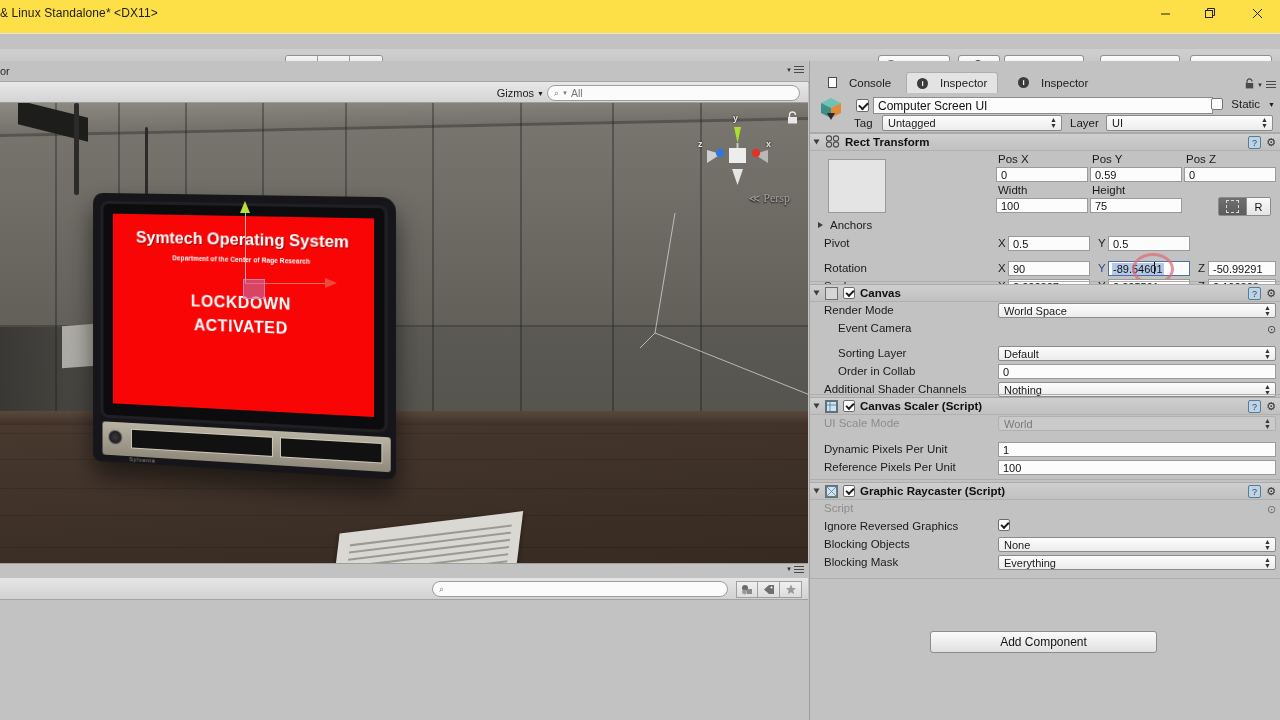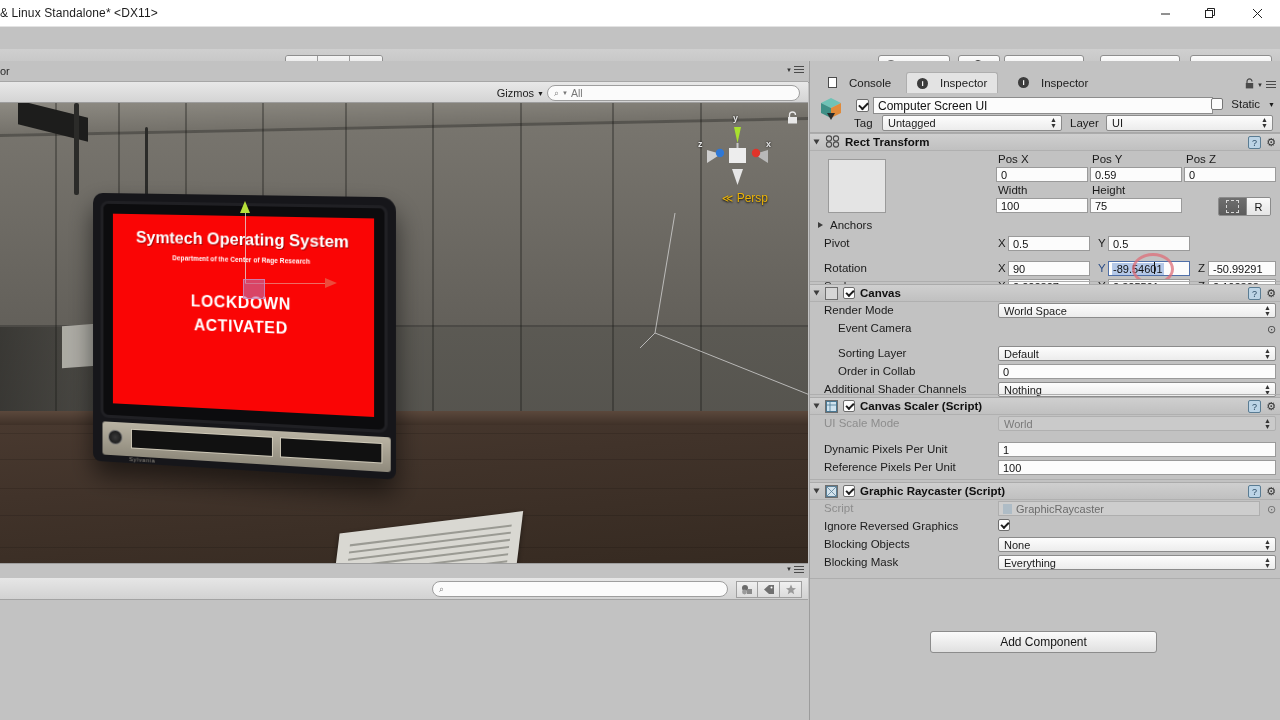--- a/index.html
+++ b/index.html
@@ -7,22 +7,22 @@
     width: 1280px; height: 720px;
     font-family: "Liberation Sans", sans-serif;
     font-size: 11px;
     overflow: hidden;
     background: #c2c2c2;
   }
   #app { position: relative; width: 1280px; height: 720px; }
 
   
   .titlebar {
-    position: absolute; left: 0; top: 0; width: 1280px; height: 27px;
-    background: #ffffff; border-bottom: 1px solid #e3e3e3;
+    position: absolute; left: 0; top: 0; width: 1280px; height: 34px;
+    background: #fde047; border-bottom: 1px solid #e3e3e3;
   }
   .titlebar .title {
     position: absolute; left: 0; top: 6px;
     font-size: 12px; color: #1c1c1c;
     font-family: "Liberation Sans", sans-serif;
     letter-spacing: .1px;
   }
   .winbtns { position: absolute; right: 0; top: 0; height: 27px; display: flex; }
   .winbtn {
     width: 46px; height: 27px; display: flex; align-items: center; justify-content: center;
@@ -262,22 +262,23 @@
   }
   .cam-frustum svg { display: block; }
 
   
   .axisgizmo { position: absolute; right: 28px; top: 6px; width: 92px; height: 104px; }
   .ax-lbl {
     position: absolute; font-size: 9px; color: #e6e6e6; font-weight: bold;
     text-shadow: 0 0 2px #000;
   }
   .persp-lbl {
-    position: absolute; right: 40px; top: 88px; font-size: 12px; color: #eab308;
+    position: absolute; right: 18px; top: 88px; font-size: 12px; color: #a3a3a3;
     text-shadow: 0 1px 2px #000;
+    font-family: Liberation Serif, serif;
   }
   .lock-ico { position: absolute; right: 10px; top: 8px; }
 
   
   .projpanel {
     position: absolute; left: 0; top: 563px; width: 808px; height: 157px;
     background: #c2c2c2; border-top: 1px solid #9e9e9e;
   }
   .proj-tabrow {
     position: absolute; left: 0; top: 0; width: 808px; height: 14px;
@@ -985,24 +986,20 @@
         <span class="comp-title">Graphic Raycaster (Script)</span>
         <span class="comp-right">
           <span class="help-ico">?</span>
           <span class="gear-ico">⚙</span>
         </span>
       </div>
 
       <div style="position:relative; height:76px;">
         <div class="row" style="position:absolute; top:0; width:100%;">
           <span class="rl dimtxt">Script</span>
-          <div class="fld dim" style="position:absolute; left:188px; top:1px; width:262px; height:15px;">
-            <span style="width:9px;height:10px;background:#aebcc6;display:inline-block;margin-right:4px;"></span>
-            <span>GraphicRaycaster</span>
-          </div>
           <span style="position:absolute; left:457px; top:3px; font-size:11px; color:#6d6d6d;">⊙</span>
         </div>
         <div class="row" style="position:absolute; top:18px; width:100%;">
           <span class="rl">Ignore Reversed Graphics</span>
           <span class="comp-check" style="position:absolute; left:188px; top:1px;"></span>
         </div>
         <div class="row" style="position:absolute; top:36px; width:100%;">
           <span class="rl">Blocking Objects</span>
           <div class="dd" style="position:absolute; left:188px; top:1px; width:278px; height:15px;">
             <span>None</span>

